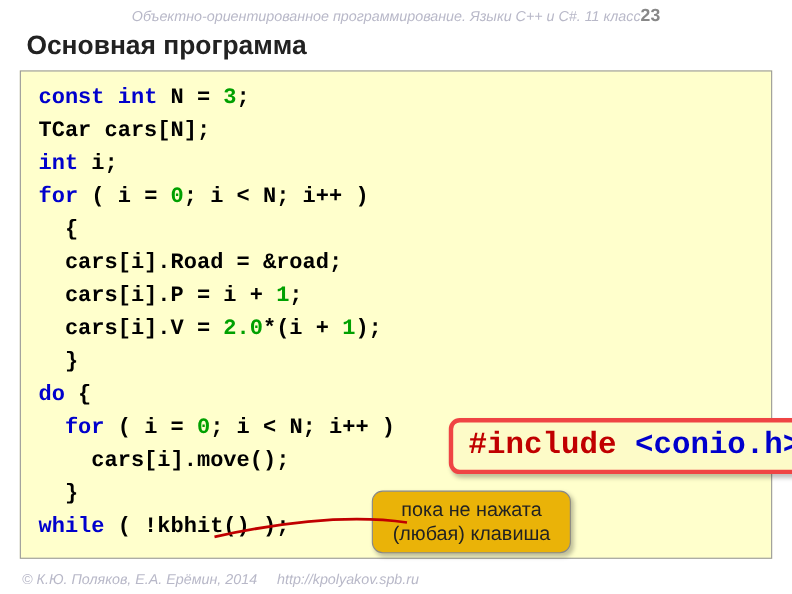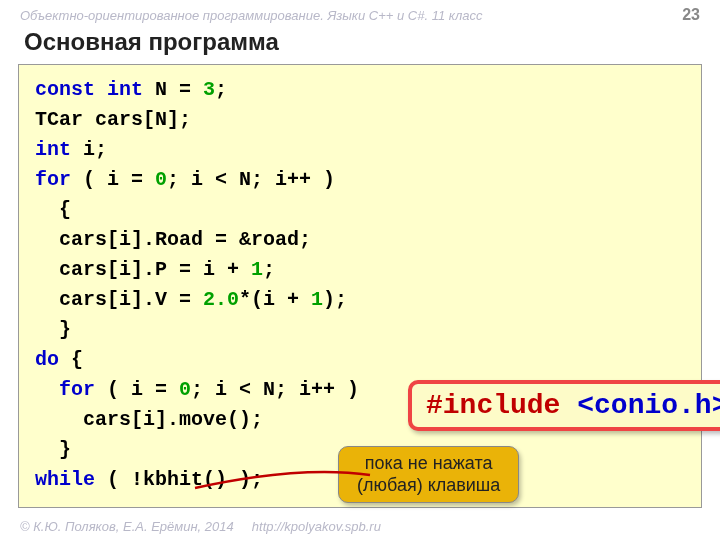--- a/index.html
+++ b/index.html
@@ -6,21 +6,21 @@
   body {
     width: 720px; height: 540px;
     background: #fff;
     font-family: Arial, sans-serif;
     position: relative;
     overflow: hidden;
   }
   .header {
     padding: 6px 20px 2px 20px;
     display: flex;
-    justify-content: space-between;
+    justify-content: center;
     align-items: baseline;
   }
   .header-left {
     color: #b8b8c8;
     font-style: italic;
     font-size: 13px;
   }
   .header-right {
     color: #888;
     font-size: 16px;

